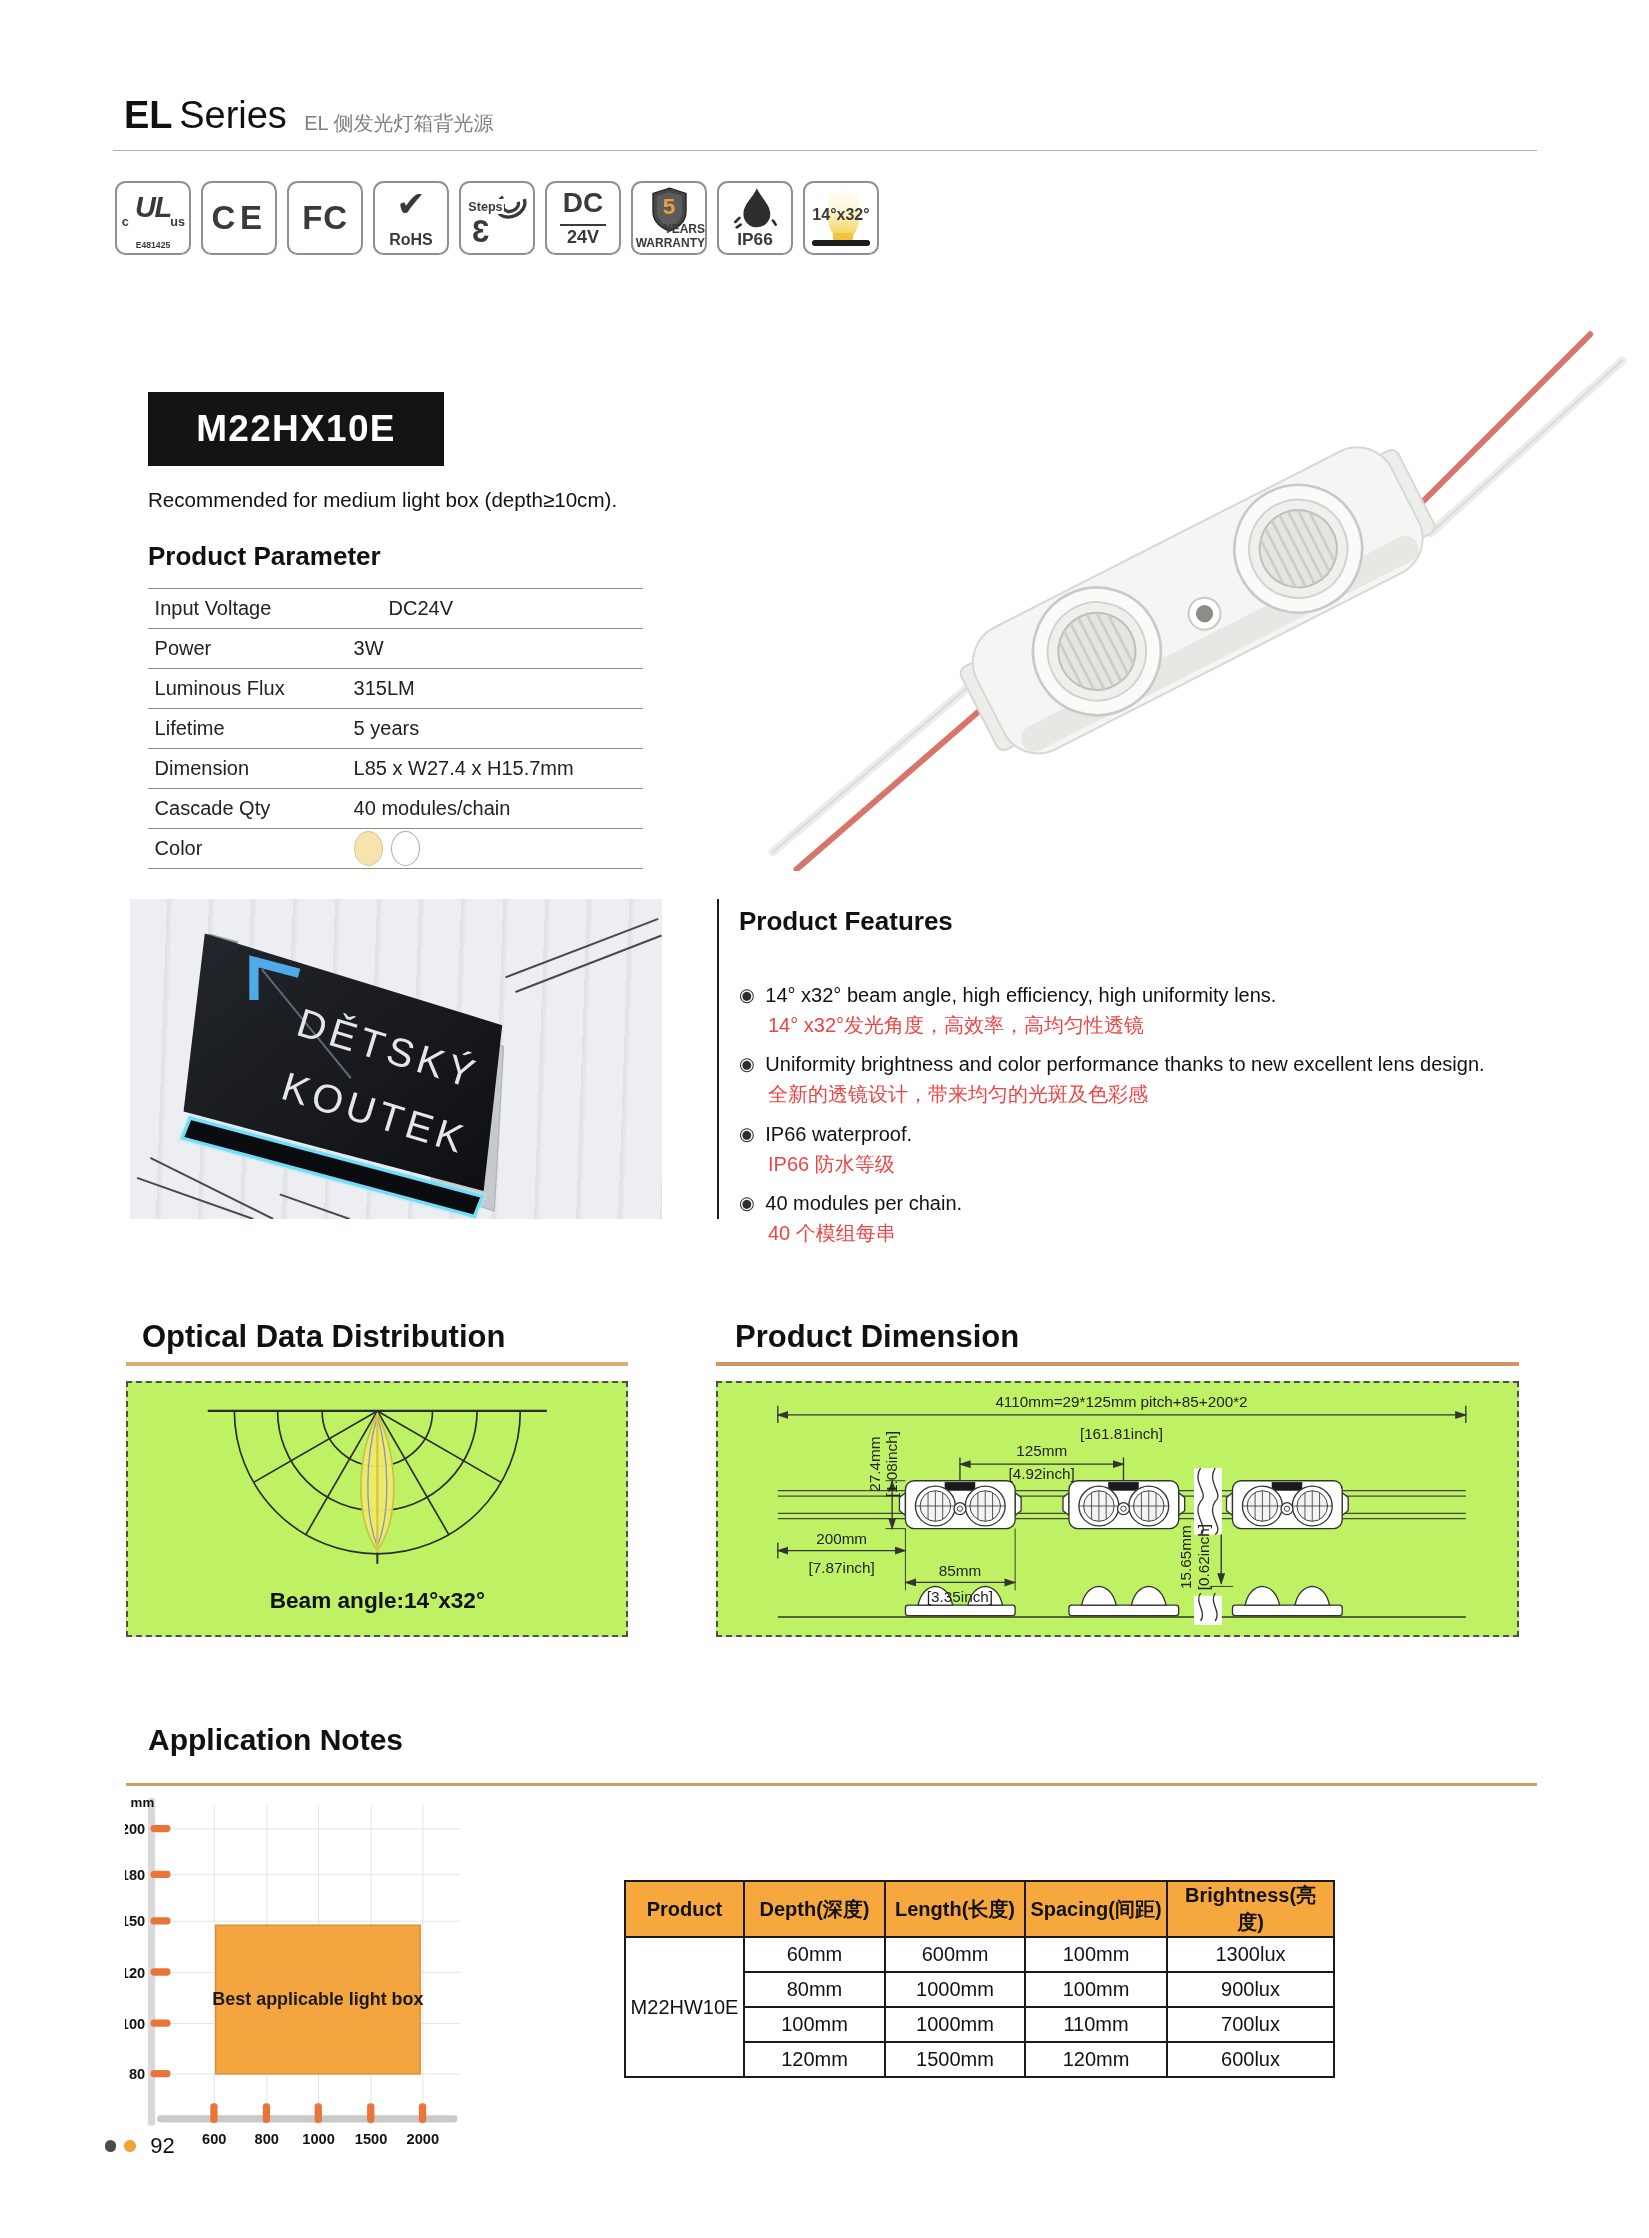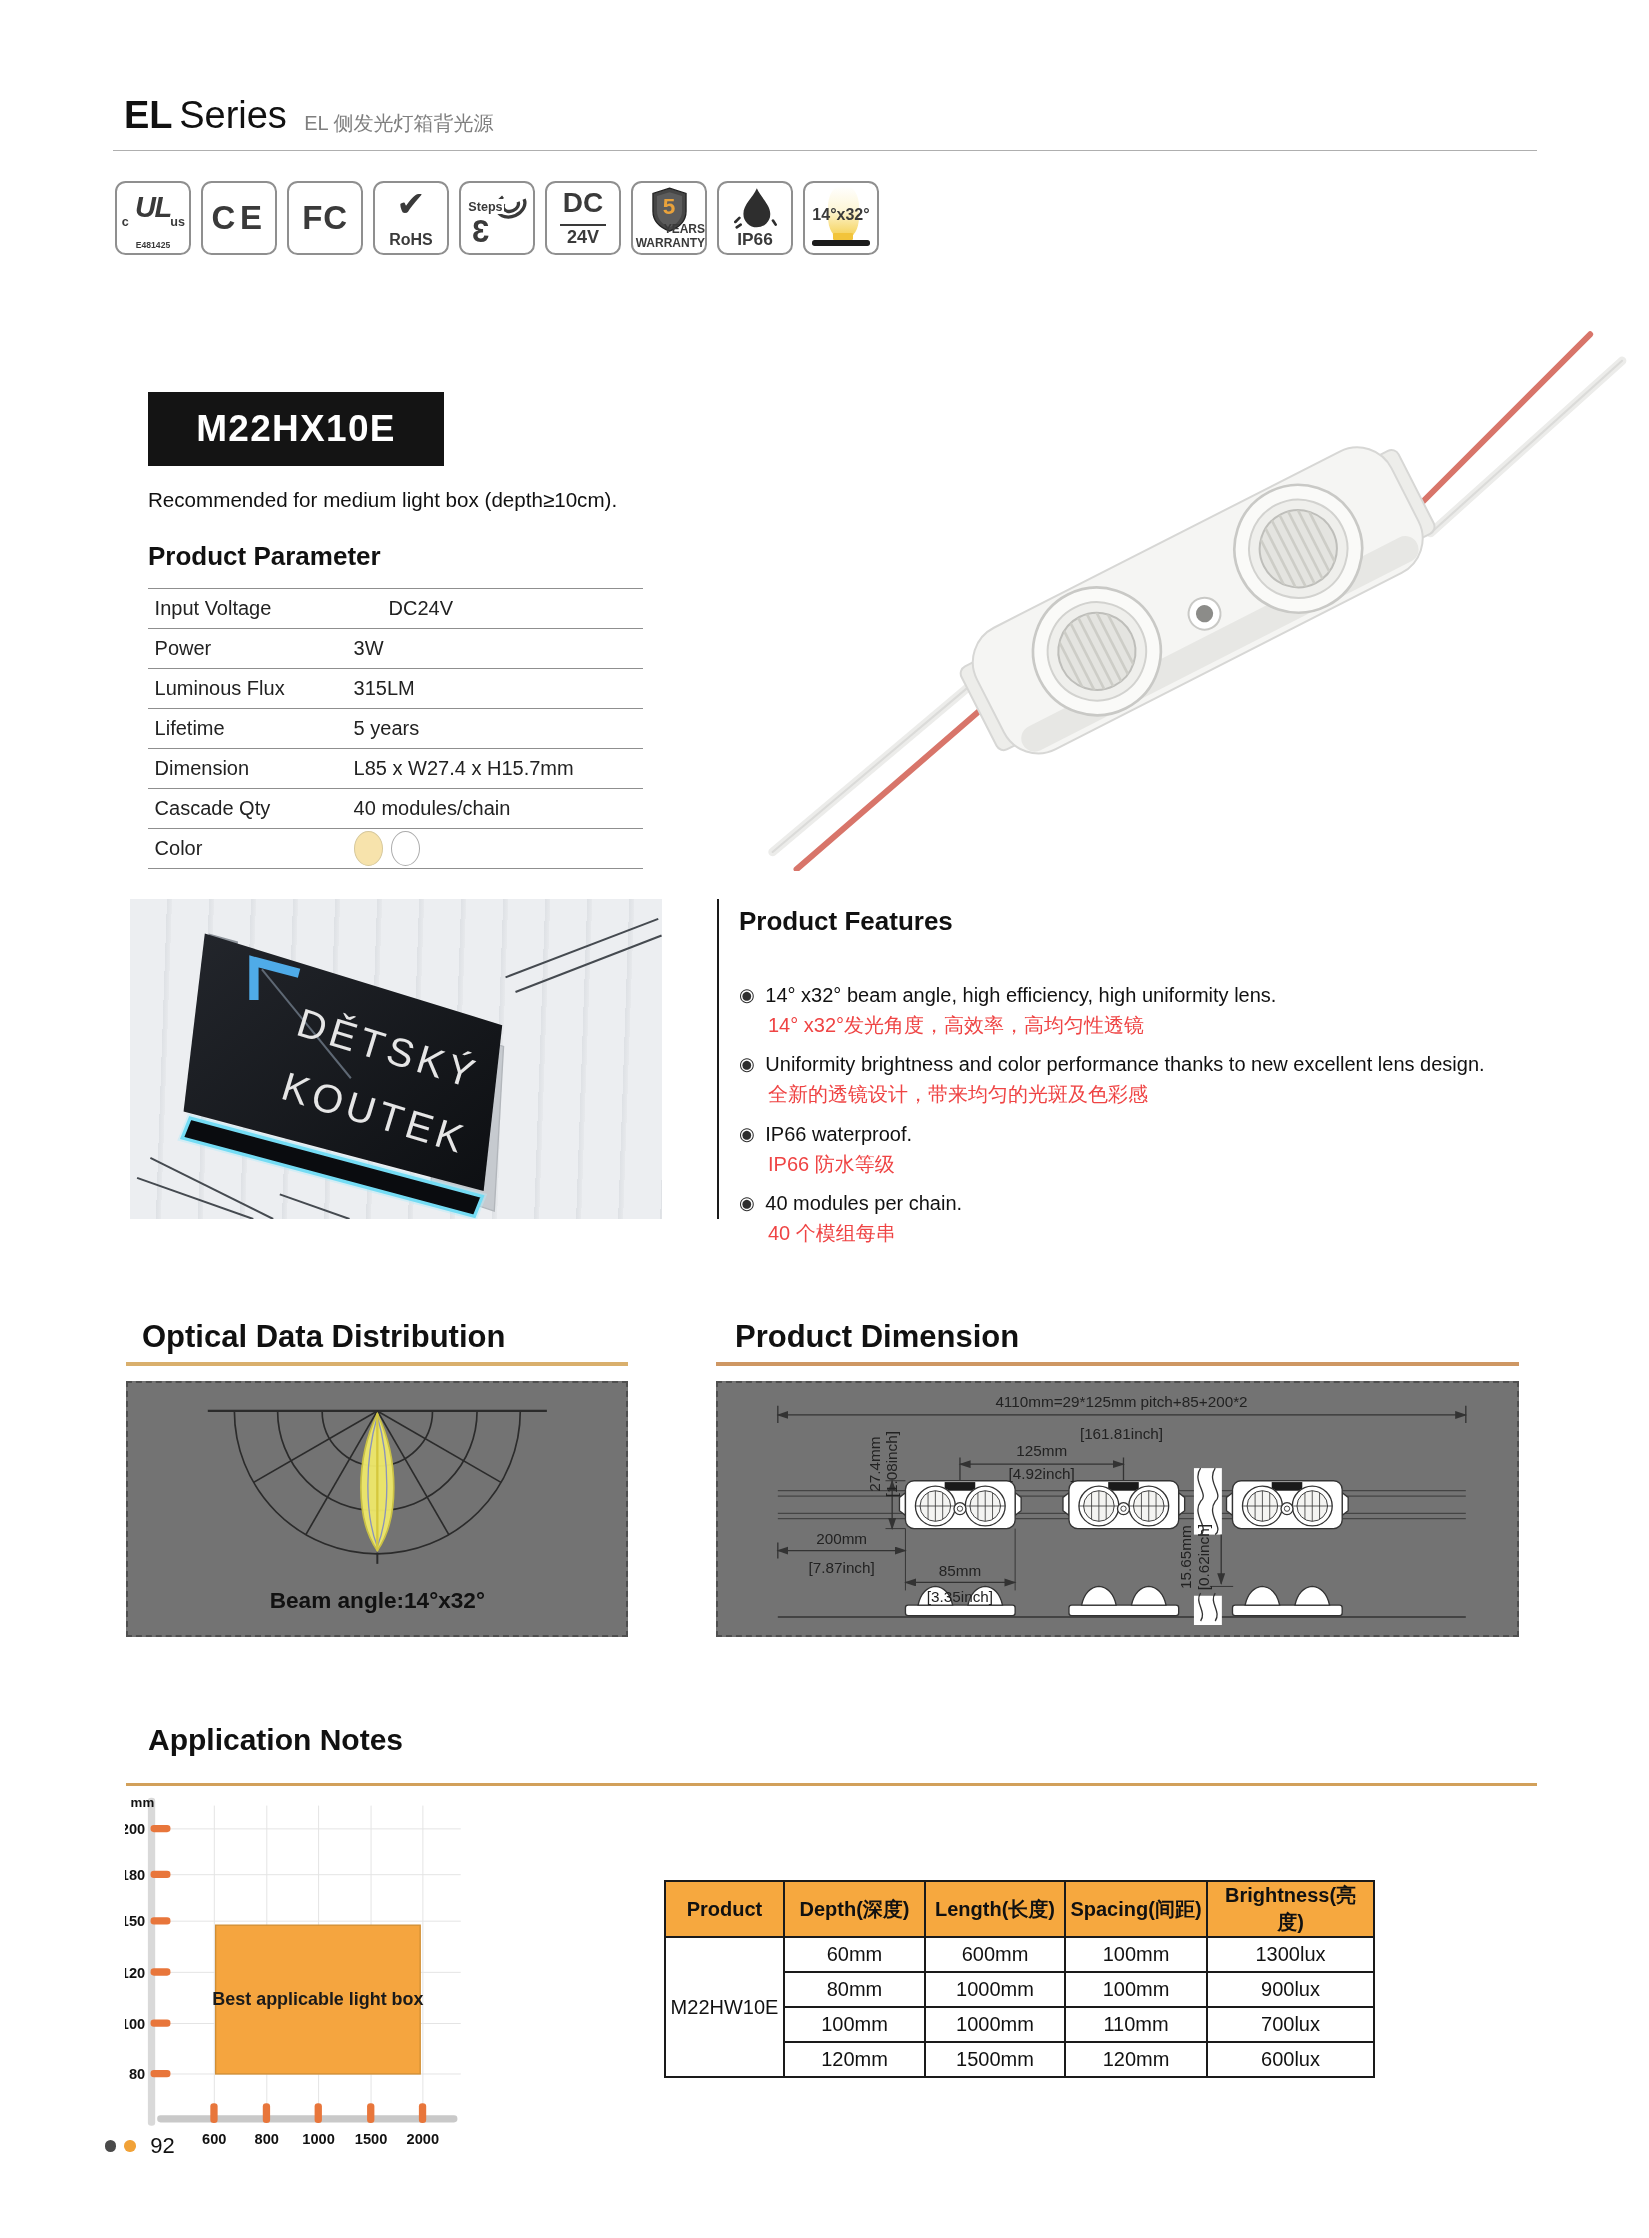--- a/index.html
+++ b/index.html
@@ -63,27 +63,27 @@
   .features-title{position:absolute;left:739px;top:906px;font-size:26px;font-weight:800;}
   .features-list{position:absolute;left:739px;top:980px;width:851px;font-size:20px;}
   .feature{margin-bottom:9.3px;}
   .feature .en{display:flex;gap:10.6px;align-items:flex-start;line-height:30px;}
   .bullet{font-size:18px;line-height:30px;color:#2E2E2E;flex:0 0 auto;}
   .feature .zh{margin-left:29px;line-height:30px;color:#ef4444;}
 
   
   .section-title{position:absolute;font-size:31px;font-weight:800;}
   .underline{position:absolute;height:4px;}
-  .dash-box{position:absolute;border:2px dashed #4F4F4F;background:#737373;box-sizing:border-box;}
+  .dash-box{position:absolute;border:2px dashed #4F4F4F;background:#bef264;box-sizing:border-box;}
 
   
   .app-chart{position:absolute;left:125px;top:1791px;}
 
   
-  .app-table{position:absolute;left:664px;top:1880px;border-collapse:collapse;font-size:20px;table-layout:fixed;}
+  .app-table{position:absolute;left:624px;top:1880px;border-collapse:collapse;font-size:20px;table-layout:fixed;}
   .app-table th{background:#F6A83F;font-weight:700;border:2px solid #1A1A1A;height:33px;padding:0 4px;text-align:center;}
   .app-table td{border:2px solid #1A1A1A;text-align:center;height:33px;padding:0 4px;background:#fff;}
 
   
   .footer{position:absolute;left:105px;top:2133px;display:flex;align-items:center;gap:8px;}
   .dot{width:11.3px;height:11.3px;border-radius:50%;}
   .dot.dark{background:#4A4A4A;}
   .dot.orange{background:#F1A238;}
   .page-num{font-size:22px;font-weight:500;margin-left:6.6px;color:#111;}
 

